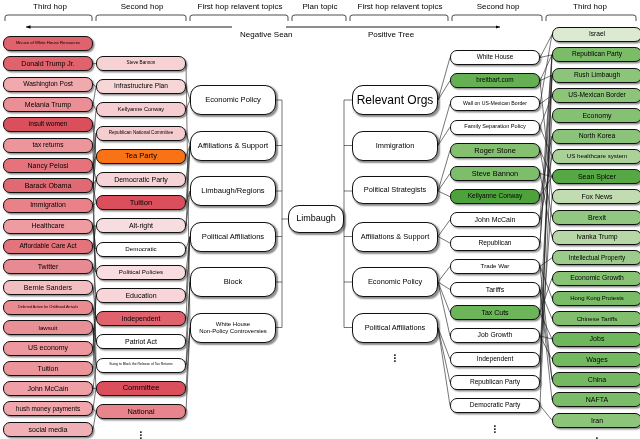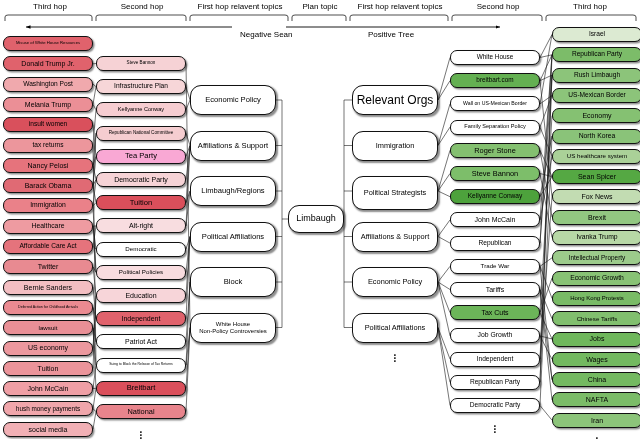--- a/index.html
+++ b/index.html
@@ -255,21 +255,21 @@
       </div>
       <div class="node" style="left: 96px; top: 79.2px; width: 90px; height: 15px; background: rgb(247, 214, 216); font-size: 6.6px;">
         <span>Infrastructure Plan</span>
       </div>
       <div class="node" style="left: 96px; top: 102.4px; width: 90px; height: 15px; background: rgb(246, 205, 209); font-size: 5.6px;">
         <span>Kellyanne Conway</span>
       </div>
       <div class="node" style="left: 96px; top: 125.6px; width: 90px; height: 15px; background: rgb(245, 205, 208); font-size: 4.6px;">
         <span>Republican National Committee</span>
       </div>
-      <div class="node" style="left: 96px; top: 148.8px; width: 90px; height: 15px; background: #f9a8d4; font-size: 7.6px;">
+      <div class="node" style="left: 96px; top: 148.8px; width: 90px; height: 15px; background: #f97316; font-size: 7.6px;">
         <span>Tea Party</span>
       </div>
       <div class="node" style="left: 96px; top: 172px; width: 90px; height: 15px; background: rgb(246, 211, 214); font-size: 7px;">
         <span>Democratic Party</span>
       </div>
       <div class="node" style="left: 96px; top: 195.2px; width: 90px; height: 15px; background: rgb(218, 79, 91); font-size: 7.6px;">
         <span>Tuition</span>
       </div>
       <div class="node" style="left: 96px; top: 218.4px; width: 90px; height: 15px; background: rgb(248, 221, 224); font-size: 7px;">
         <span>Alt-right</span>
@@ -286,21 +286,21 @@
       <div class="node" style="left: 96px; top: 311.2px; width: 90px; height: 15px; background: rgb(224, 98, 108); font-size: 7px;">
         <span>Independent</span>
       </div>
       <div class="node" style="left: 96px; top: 334.4px; width: 90px; height: 15px; background: rgb(255, 255, 255); font-size: 7px;">
         <span>Patriot Act</span>
       </div>
       <div class="node" style="left: 96px; top: 357.6px; width: 90px; height: 15px; background: rgb(255, 255, 255); font-size: 3.4px;">
         <span>Suing to Block the Release of Tax Returns</span>
       </div>
       <div class="node" style="left: 96px; top: 380.8px; width: 90px; height: 15px; background: rgb(218, 79, 91); font-size: 7.6px;">
-        <span>Breitbart</span>
+        <span>Committee</span>
       </div>
       <div class="node" style="left: 96px; top: 404px; width: 90px; height: 15px; background: rgb(232, 132, 140); font-size: 7.4px;">
         <span>National</span>
       </div>
       <div class="node topic" style="left: 190px; top: 85px; width: 86px; height: 30px; font-size: 7.6px;">
         <span>Economic Policy</span>
       </div>
       <div class="node topic" style="left: 190px; top: 130.5px; width: 86px; height: 30px; font-size: 7.6px;">
         <span>Affiliations &amp; Support</span>
       </div>
@@ -318,21 +318,21 @@
       </div>
       <div class="node root" style="left: 288px; top: 205px; width: 56px; height: 28px;">
         <span>Limbaugh</span>
       </div>
       <div class="node topic" style="left: 352px; top: 85px; width: 86px; height: 30px; font-size: 12px;">
         <span>Relevant Orgs</span>
       </div>
       <div class="node topic" style="left: 352px; top: 130.5px; width: 86px; height: 30px; font-size: 7.4px;">
         <span>Immigration</span>
       </div>
-      <div class="node topic" style="left: 352px; top: 176px; width: 86px; height: 34px; font-size: 7.4px;">
+      <div class="node topic" style="left: 352px; top: 176px; width: 86px; height: 28px; font-size: 7.4px;">
         <span>Political Strategists</span>
       </div>
       <div class="node topic" style="left: 352px; top: 221.5px; width: 86px; height: 30px; font-size: 7.4px;">
         <span>Affiliations &amp; Support</span>
       </div>
       <div class="node topic" style="left: 352px; top: 267px; width: 86px; height: 30px; font-size: 7.4px;">
         <span>Economic Policy</span>
       </div>
       <div class="node topic" style="left: 352px; top: 312.5px; width: 86px; height: 30px; font-size: 7.4px;">
         <span>Political Affiliations</span>

